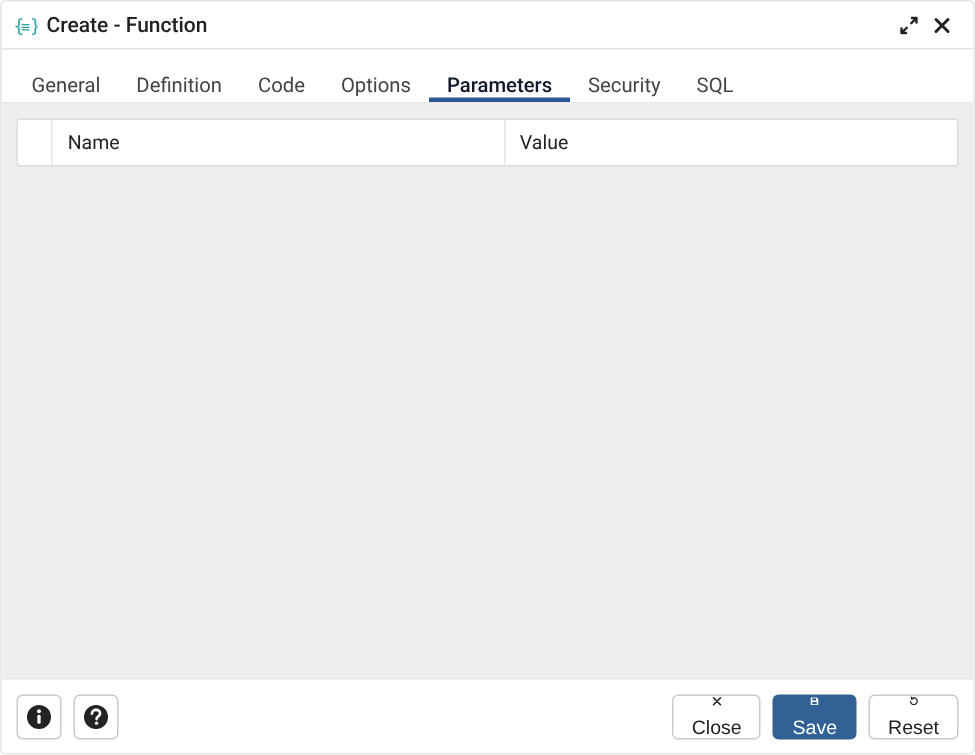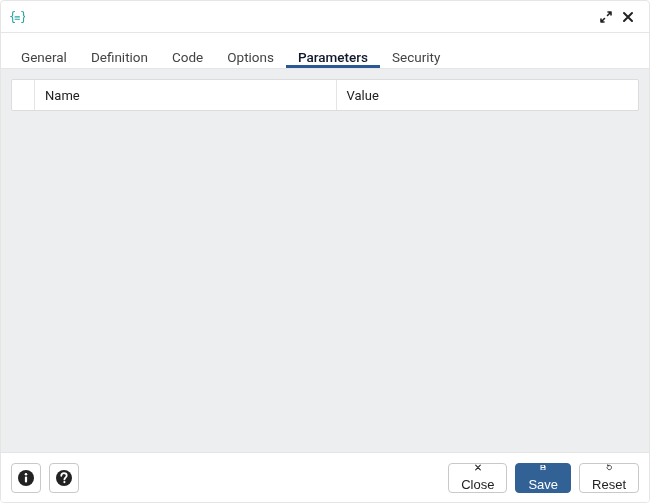--- a/index.html
+++ b/index.html
@@ -32,20 +32,21 @@
 <div class="dialog">
 
   <div class="titlebar">
     <span class="title-icon">
       <svg width="16" height="16" viewBox="0 0 16 16">
         <text x="0" y="12" font-size="12" font-family="monospace" fill="#2aa3a3">{</text>
         <text x="5" y="12" font-size="10" font-family="monospace" fill="#2aa3a3">≡</text>
         <text x="11" y="12" font-size="12" font-family="monospace" fill="#2aa3a3">}</text>
       </svg>
     </span>
+    <span class="title-text">Create - Function</span>
     <span class="title-spacer"></span>
     <span class="title-ctrl">
       <svg width="14" height="14" viewBox="0 0 14 14" stroke="#222" stroke-width="1.6" fill="none" stroke-linecap="round">
         <path d="M8.5 5.5 L12 2 M12 2 H9 M12 2 V5"></path>
         <path d="M5.5 8.5 L2 12 M2 12 H5 M2 12 V9"></path>
       </svg>
     </span>
     <span class="title-ctrl">
       <svg width="14" height="14" viewBox="0 0 14 14" stroke="#222" stroke-width="2" stroke-linecap="round">
         <path d="M3 3 L11 11 M11 3 L3 11"></path>
@@ -64,20 +65,23 @@
         <span>Code</span>
       </div>
     <div class="tab">
         <span>Options</span>
       </div>
     <div class="tab active">
         <span>Parameters</span>
       </div>
     <div class="tab">
         <span>Security</span>
+      </div>
+    <div class="tab">
+        <span>SQL</span>
       </div>
   </div>
 
   <div class="body">
     <div class="grid">
       <div class="grid-header">
         <div class="gh-left"></div>
         <div class="gh-col">
             <span>Name</span>
           </div>

